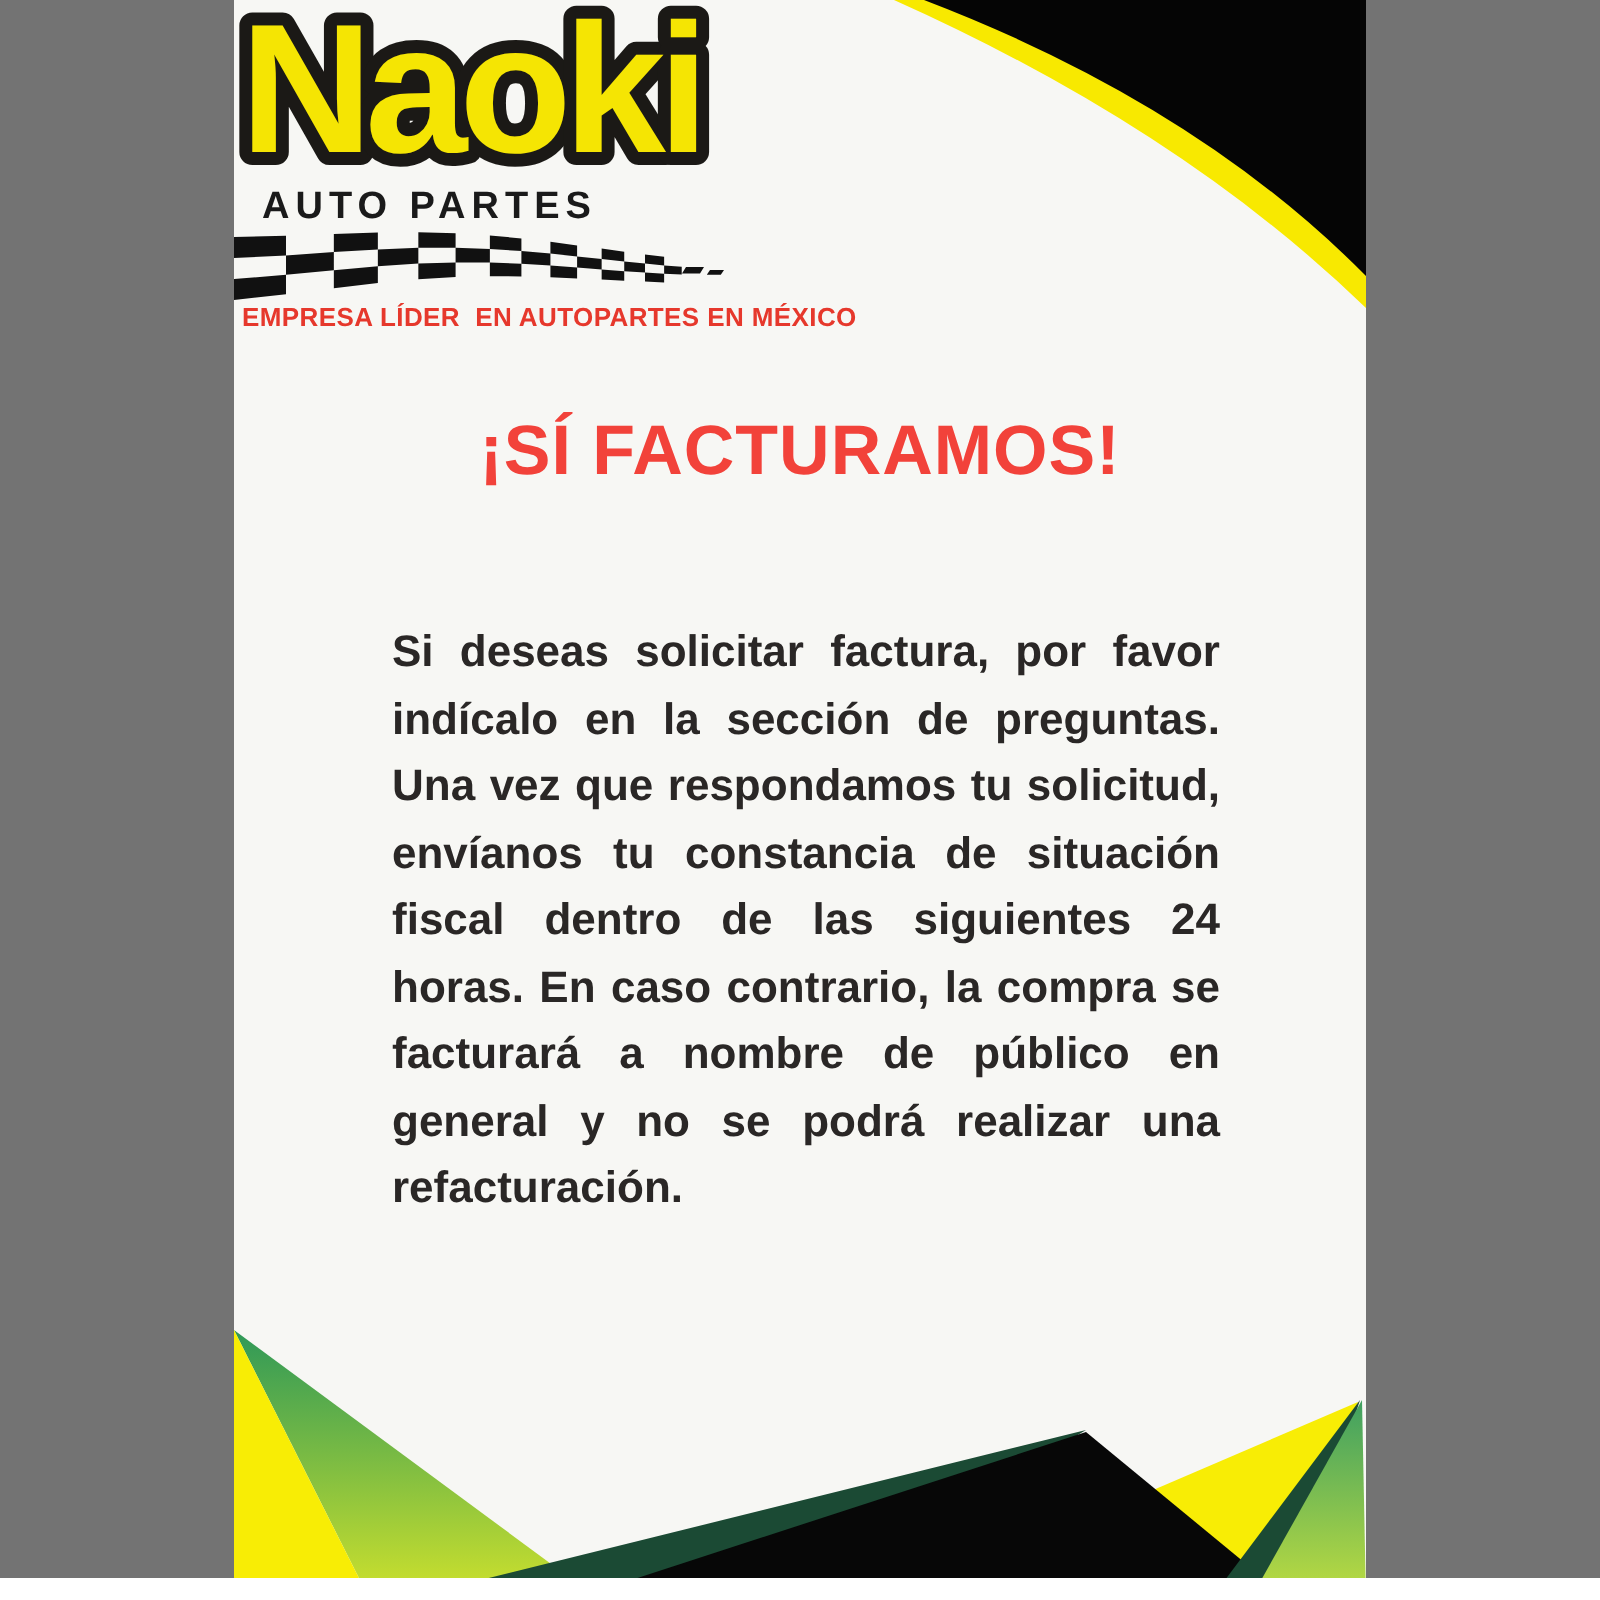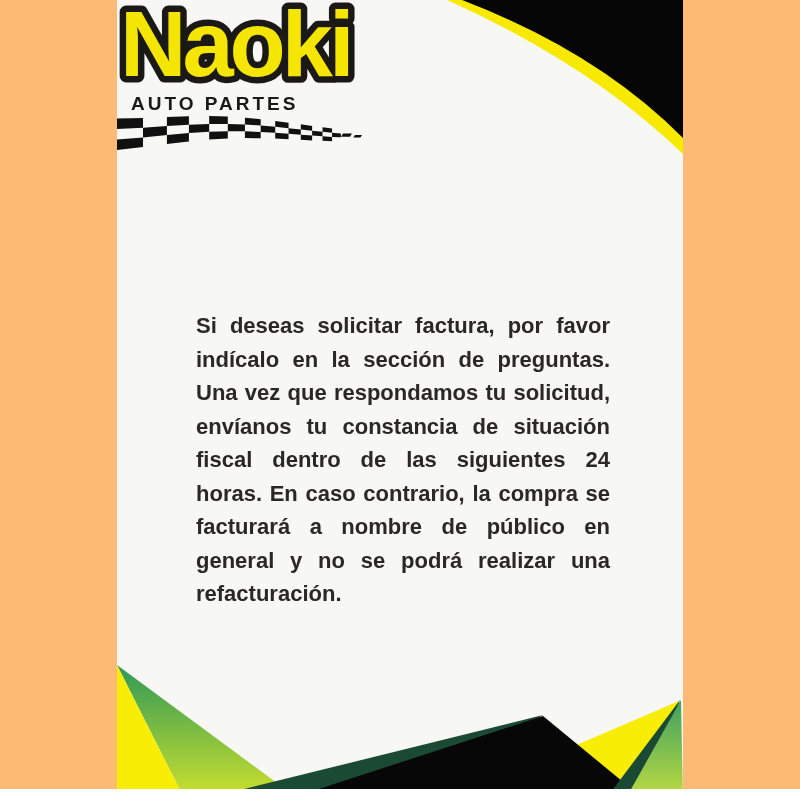--- a/index.html
+++ b/index.html
@@ -1,16 +1,16 @@
 <!DOCTYPE html>
 <html><head>
 <meta charset="utf-8">
 <style>
   html,body{margin:0;padding:0;background:#ffffff;}
-  .canvas{position:relative;width:800px;height:789px;background:#fdba74;overflow:hidden;
+  .canvas{position:relative;width:800px;height:789px;background:#737373;overflow:hidden;
           font-family:"Liberation Sans", sans-serif;}
   .flyer{position:absolute;left:117px;top:0;width:566px;height:800px;background:#F7F7F4;overflow:hidden;}
 
   
   .logo-svg{position:absolute;left:0px;top:0px;}
   .logo-sub{position:absolute;left:14px;top:92px;height:24px;line-height:24px;
             font-size:19px;font-weight:700;letter-spacing:3px;color:#1A1A1A;}
   .flag-svg{position:absolute;left:0px;top:112px;}
   .tagline{position:absolute;left:4px;top:150px;height:18px;line-height:18px;
            font-size:13px;font-weight:700;letter-spacing:0.2px;color:#E6382C;white-space:pre;}
@@ -56,21 +56,23 @@
     <svg class="logo-svg" width="256" height="96" viewBox="0 0 256 96">
       <text x="3" y="76" font-size="92" font-weight="bold" font-family="Liberation Sans, sans-serif" fill="#F5E503" stroke="#1B1916" stroke-width="13" paint-order="stroke" stroke-linejoin="round" style="letter-spacing:-4px">Naoki</text>
     </svg>
 
     <div class="logo-sub">AUTO PARTES</div>
 
     <svg class="flag-svg" width="250" height="42" viewBox="0 0 250 42">
         <path d="M0,6.5L26,5.9L26,15.7L0,17.0ZM0,27.5L26,25.4L26,35.1L0,38.0ZM26,15.7L49.92,14.0L49.92,23.1L26,25.4ZM49.92,5.0L71.9264,4.3L71.9264,12.7L49.92,14.0ZM49.92,23.1L71.9264,21.1L71.9264,29.5L49.92,32.1ZM71.9264,12.7L92.17228800000001,11.9L92.17228800000001,19.8L71.9264,21.1ZM92.17228800000001,4.1L110.79850496000002,4.6L110.79850496000002,11.9L92.17228800000001,11.9ZM92.17228800000001,19.8L110.79850496000002,19.2L110.79850496000002,26.5L92.17228800000001,27.6ZM110.79850496000002,11.9L127.93462456320002,12.5L127.93462456320002,19.3L110.79850496000002,19.2ZM127.93462456320002,5.7L143.69985459814401,7.2L143.69985459814401,13.5L127.93462456320002,12.5ZM127.93462456320002,19.3L143.69985459814401,19.9L143.69985459814401,26.2L127.93462456320002,26.1ZM143.69985459814401,13.5L158.2038662302925,14.8L158.2038662302925,20.7L143.69985459814401,19.9ZM158.2038662302925,8.9L171.5475569318691,10.7L171.5475569318691,16.2L158.2038662302925,14.8ZM158.2038662302925,20.7L171.5475569318691,21.7L171.5475569318691,27.2L158.2038662302925,26.6ZM171.5475569318691,16.2L183.82375237731958,17.5L183.82375237731958,22.7L171.5475569318691,21.7ZM183.82375237731958,12.3L195.11785218713402,13.9L195.11785218713402,18.7L183.82375237731958,17.5ZM183.82375237731958,22.7L195.11785218713402,23.6L195.11785218713402,28.4L183.82375237731958,27.8ZM195.11785218713402,18.7L205.50842401216332,19.8L205.50842401216332,24.3L195.11785218713402,23.6ZM205.50842401216332,15.3L215.06775009119025,16.4L215.06775009119025,20.7L205.50842401216332,19.8ZM205.50842401216332,24.3L215.06775009119025,24.9L215.06775009119025,29.2L205.50842401216332,28.8ZM215.06775009119025,20.7L223.86233008389505,21.4L223.86233008389505,25.3L215.06775009119025,24.9ZM226,21.5l9,0l-2,3.2l-9,0ZM238,23.0l7,0l-1.6,2.4l-7,0Z" fill="#111111"></path>
       </svg>
 
+    <div class="tagline">EMPRESA LÍDER  EN AUTOPARTES EN MÉXICO</div>
 
+    <div class="heading">¡SÍ FACTURAMOS!</div>
 
     <p class="body-text">Si deseas solicitar factura, por favor indícalo en la sección de preguntas. Una vez que respondamos tu solicitud, envíanos tu constancia de situación fiscal dentro de las siguientes 24 horas. En caso contrario, la compra se facturará a nombre de público en general y no se podrá realizar una refacturación.</p>
 
     <div class="shape tri-left-green"></div>
     <div class="shape tri-left-yellow"></div>
     <div class="shape tri-right-yellow"></div>
     <div class="shape stripe-left-dark"></div>
     <div class="shape mountain-black"></div>
     <div class="shape stripe-right-dark"></div>
     <div class="shape tri-right-green"></div>

